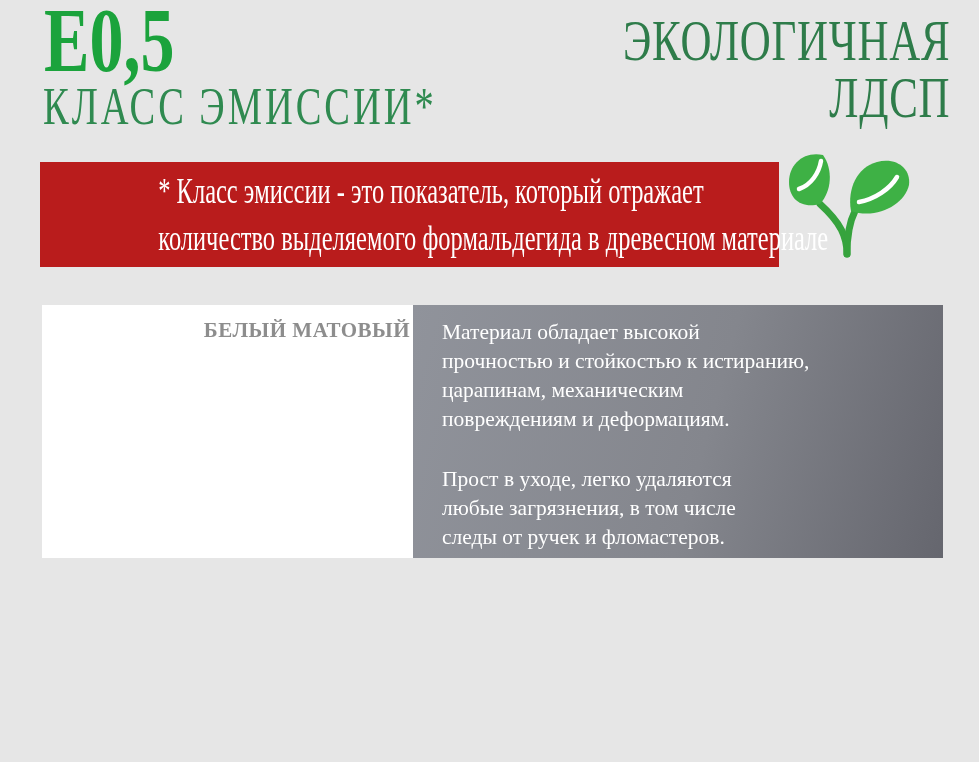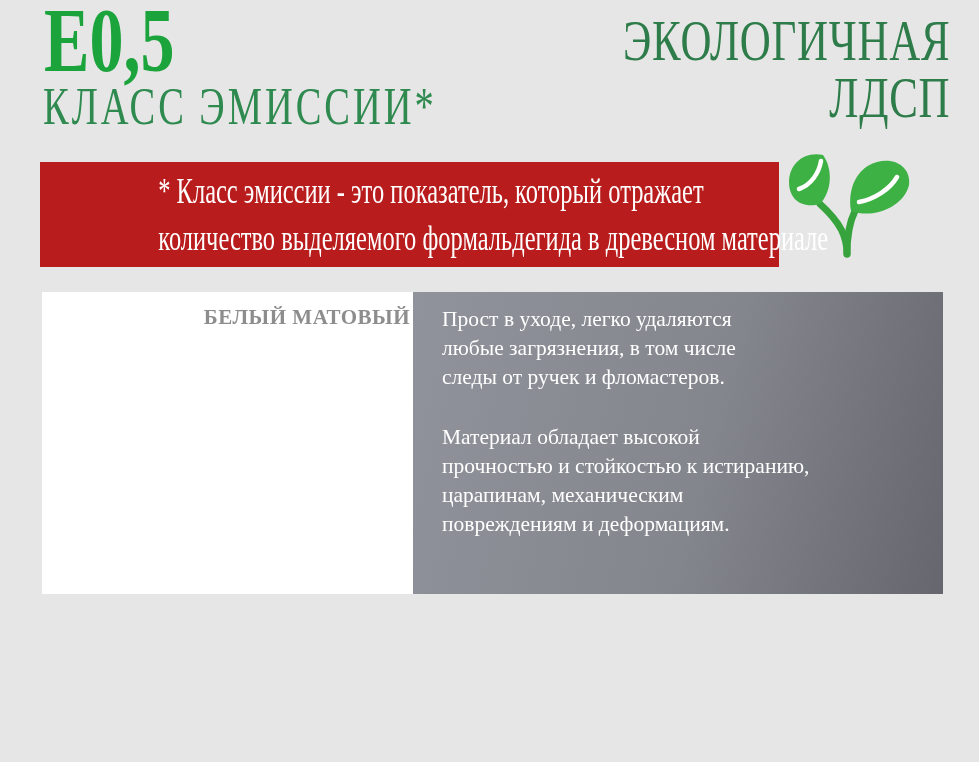--- a/index.html
+++ b/index.html
@@ -35,21 +35,21 @@
     display:flex; flex-direction:column; justify-content:center; gap:5px;
   }
   .banner-line {
     color:#ffffff; text-align:center; font-size:36px; line-height:42px;
     transform:scaleX(.68); transform-origin:center; white-space:nowrap;
   }
   
   .sprout { position:absolute; left:787px; top:146px; }
   
   .card {
-    position:absolute; left:42px; top:292px; width:901px; height:302px;
+    position:absolute; left:42px; top:305px; width:901px; height:253px;
     display:flex;
   }
   .card-left { width:371px; background:#ffffff; box-sizing:border-box; }
   .swatch-label {
     margin-top:13px; padding-right:3px; text-align:right;
     font-size:21px; font-weight:bold; letter-spacing:.5px; color:#8d8d8d;
   }
   .card-right {
     flex:1; box-sizing:border-box; padding:13px 18px 0 29px;
     background:linear-gradient(105deg,#90939b 0%, #84868d 55%, #65666e 100%);
@@ -86,23 +86,23 @@
     <path d="M64 64 C60 42 70 20 90 15 C110 10 124 22 122 38 C118 57 90 73 64 64 Z" fill="#3eb145"></path>
     <path d="M12 42 C24 38 32 26 34 14" fill="none" stroke="#ffffff" stroke-width="4.5" stroke-linecap="round"></path>
     <path d="M72 55 C88 52 103 42 110 30" fill="none" stroke="#ffffff" stroke-width="4.5" stroke-linecap="round"></path>
   </svg>
 
   <div class="card">
     <div class="card-left">
       <div class="swatch-label">БЕЛЫЙ МАТОВЫЙ</div>
     </div>
     <div class="card-right">
-      <p>Прост в уходе, легко удаляются
-любые загрязнения, в том числе
-следы от ручек и фломастеров.</p>
       <p>Материал обладает высокой
 прочностью и стойкостью к истиранию,
 царапинам, механическим
 повреждениям и деформациям.</p>
+      <p>Прост в уходе, легко удаляются
+любые загрязнения, в том числе
+следы от ручек и фломастеров.</p>
     </div>
   </div>
 
 </div>
 
 </body></html>

